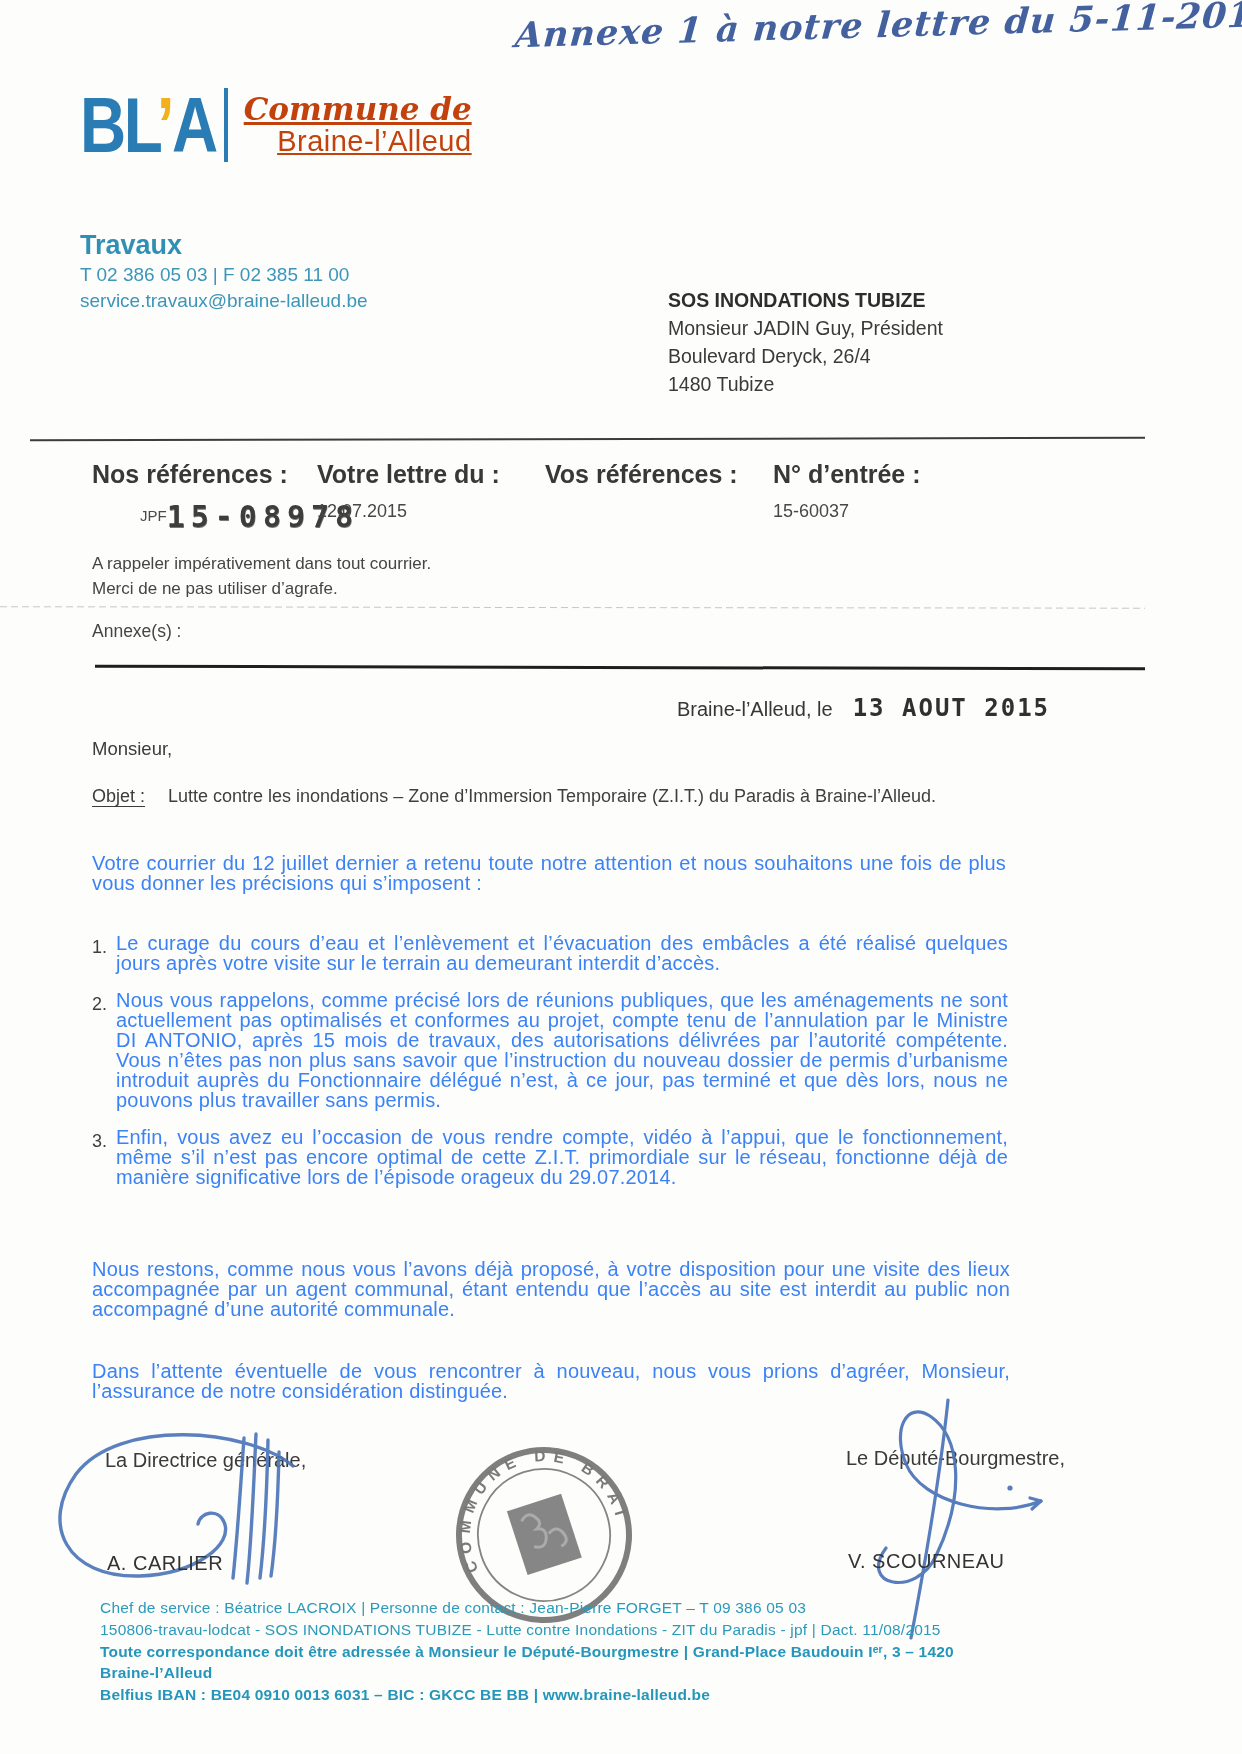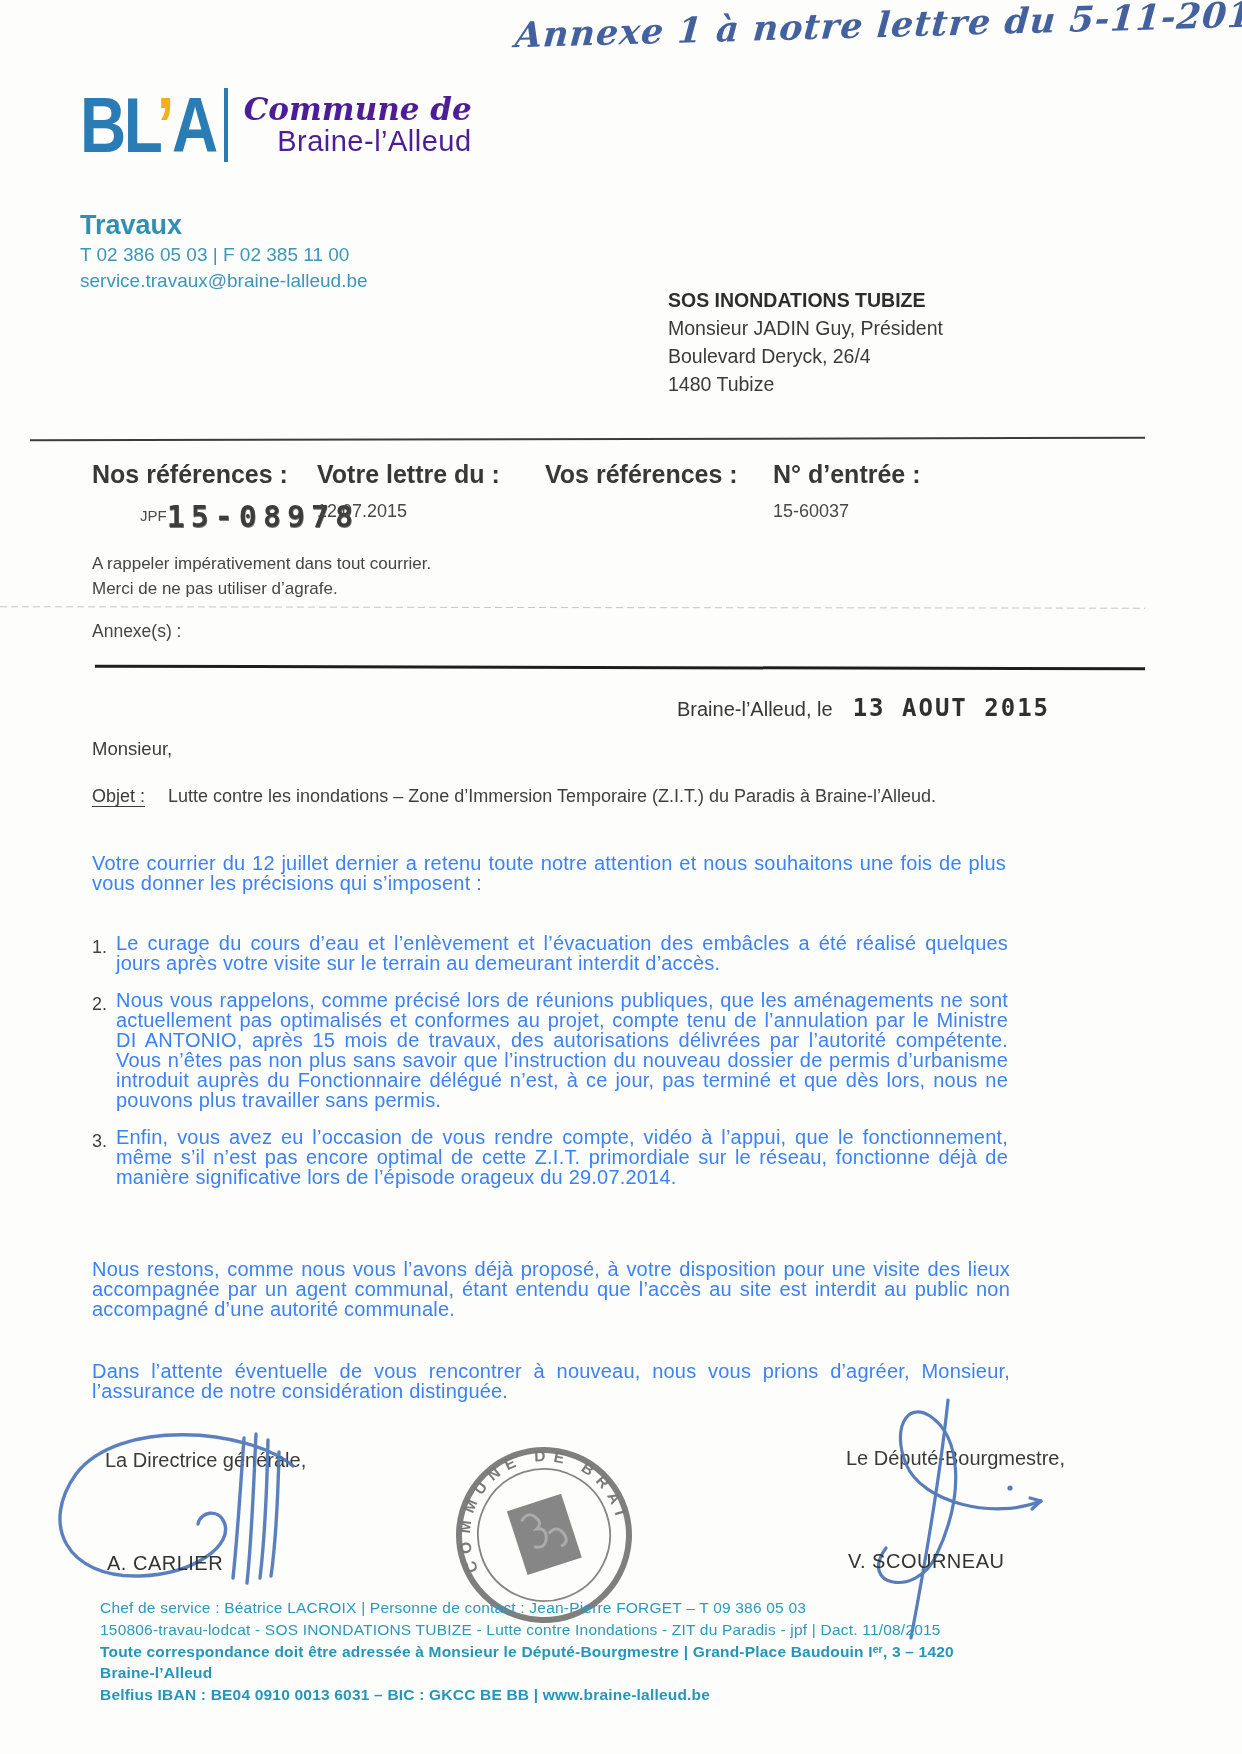--- a/index.html
+++ b/index.html
@@ -16,26 +16,26 @@
     letter-spacing:1px;white-space:nowrap;
   }
   
   .logo-row{position:absolute;left:80px;top:86px;display:flex;align-items:center;text-align:right;}
   .logo-acronym{
     font-size:78px;font-weight:800;letter-spacing:-3px;color:#2a7cb5;
     transform:scaleX(.82);transform-origin:left center;line-height:1;
   }
   .logo-acronym .apos{color:#f2b01c;}
   .logo-divider{width:4px;height:74px;background:#2a7cb5;margin:0 16px 0 -22px;}
-  .logo-org{color:#4c1d95;line-height:1.1;}
+  .logo-org{color:#c2410c;line-height:1.1;text-decoration:underline;}
   .org-script{font-family:"DejaVu Serif",serif;font-style:italic;font-weight:700;font-size:31px;}
   .org-name{font-size:29px;letter-spacing:.5px;}
   
   .department{position:absolute;left:80px;top:212px;color:#3b96ba;line-height:26px;}
-  .department .dept-name{font-size:27px;font-weight:700;color:#2f8fb4;margin-bottom:4px;}
+  .department .dept-name{font-size:27px;font-weight:700;color:#2f8fb4;margin-bottom:4px;margin-top:20px;}
   .department .dept-line{font-size:19px;}
   
   .recipient{position:absolute;left:668px;top:286px;font-size:19.5px;line-height:28px;color:#3a3a3a;}
   .recipient .org{font-weight:700;color:#2d2d2d;}
   
   .rule-top{position:absolute;left:30px;top:438px;width:1115px;height:2px;background:#3c3c3c;transform:rotate(-.12deg);}
   .rule-faint{position:absolute;left:0;top:607px;width:1145px;height:1px;opacity:.55;
     background:repeating-linear-gradient(90deg,#9a9a9a 0 7px,transparent 7px 11px);transform:rotate(.08deg);}
   .rule-solid{position:absolute;left:95px;top:666px;width:1050px;height:3px;background:#1f1f1f;transform:rotate(.15deg);}
   

